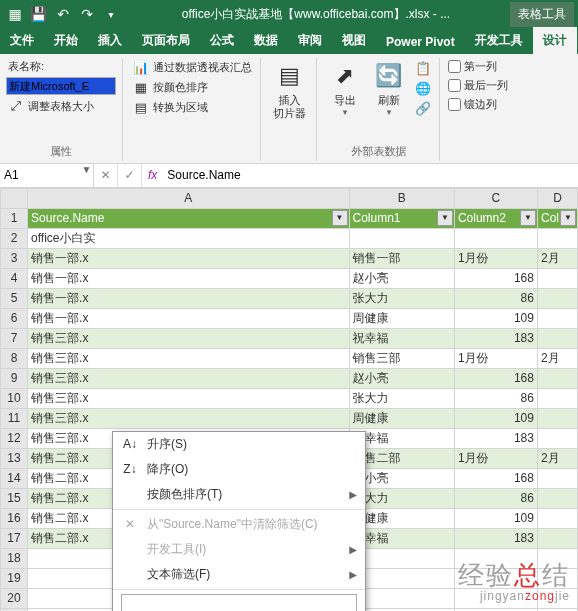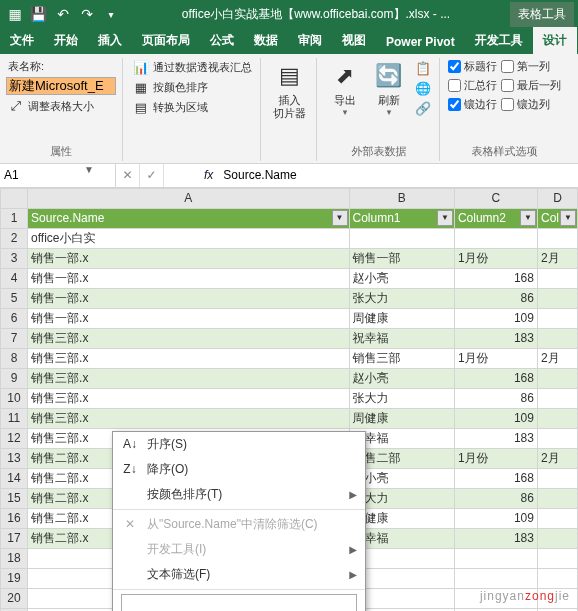--- a/index.html
+++ b/index.html
@@ -21,32 +21,32 @@
 .ribbon { background: #f3f3f3; border-bottom: 1px solid #d4d4d4; padding: 4px 6px 2px 6px; display: flex; gap: 8px; }
 .ribbon-group { border-right: 1px solid #d4d4d4; padding: 0 6px 2px 0; display: flex; flex-direction: column; }
 .ribbon-group:last-child { border-right: none; padding-right: 0; }
 .ribbon-group .group-body { flex: 1; display: flex; gap: 4px; }
 .ribbon-group .group-label { text-align: center; font-size: 11px; color: #666; padding-top: 2px; margin-top: 22px; }
 .ribbon-col { display: flex; flex-direction: column; gap: 2px; }
 .ribbon-item { display: flex; align-items: center; gap: 4px; padding: 1px 2px; font-size: 11px; white-space: nowrap; cursor: pointer; }
 .ribbon-item .ricon { width: 16px; height: 16px; display: inline-flex; align-items: center; justify-content: center; font-size: 13px; }
 .ribbon-big { display: flex; flex-direction: column; align-items: center; padding: 2px 4px; cursor: pointer; text-align: center; font-size: 11px; line-height: 1.2; }
 .ribbon-big .big-icon { width: 32px; height: 32px; display: flex; align-items: center; justify-content: center; font-size: 22px; margin-bottom: 2px; }
-.ribbon-input { border: 1px solid #ababab; background: #fdba74; padding: 2px 2px; width: 110px; font-size: 13px; height: 18px; }
+.ribbon-input { border: 1px solid #ababab; background: #1d4ed8; padding: 2px 2px; width: 110px; font-size: 11px; height: 18px; }
 .chk-row { display: flex; align-items: center; gap: 3px; font-size: 11px; padding: 1px 0; white-space: nowrap; }
 .chk-row input { width: 13px; height: 13px; }
 
 
 .formula-bar { display: flex; border-bottom: 1px solid #d4d4d4; background: #fff; height: 24px; align-items: stretch; }
-.name-box { width: 116px; border-right: 1px solid #d4d4d4; display: flex; }
+.name-box { width: 94px; border-right: 1px solid #d4d4d4; display: flex; }
 .name-box input { border: none; width: 80px; padding: 0 4px; font-size: 12px; height: 100%; }
 .name-box .dd { width: 18px; text-align: center; color: #666; font-size: 10px; }
 .fx-area { display: flex; align-items: center; flex: 1; }
 .fx-btn { width: 24px; text-align: center; color: #888; font-size: 12px; border-right: 1px solid #e0e0e0; height: 100%; display: flex; align-items: center; justify-content: center; }
-.fx-label { font-style: italic; color: #0f172a; padding: 0 6px; margin-left: 34px; }
+.fx-label { font-style: italic; color: #a21caf; padding: 0 6px; }
 .formula-input { border: none; flex: 1; padding: 0 4px; font-size: 12px; height: 100%; }
 
 
 .sheet-area { position: relative; }
 table.sheet { border-collapse: collapse; table-layout: fixed; }
 table.sheet th, table.sheet td { border: 1px solid #d4d4d4; font-size: 12px; background: #fff; }
 table.sheet th { background: #e6e6e6; font-weight: normal; text-align: center; height: 20px; }
 table.sheet th.corner { background: #e6e6e6; width: 28px; }
 table.sheet th.colhead { position: relative; }
 table.sheet th.rowhead { width: 28px; text-align: center; }
@@ -180,48 +180,33 @@
           </div>
       </div>
     </div>
     <div class="group-label">外部表数据</div>
   </div>
 
   <div class="ribbon-group">
     <div class="group-body">
       <div class="ribbon-col">
         <label class="chk-row">
-            <input type="checkbox" checked="" style="">
-            <span>标题行</span>
-          </label>
-        <label class="chk-row">
-            <input type="checkbox" style="">
-            <span>汇总行</span>
-          </label>
-        <label class="chk-row">
-            <input type="checkbox" checked="" style="">
-            <span>镶边行</span>
-          </label>
-      </div>
-      <div class="ribbon-col">
-        <label class="chk-row">
             <input type="checkbox" style="">
             <span>第一列</span>
           </label>
         <label class="chk-row">
             <input type="checkbox" style="">
             <span>最后一列</span>
           </label>
         <label class="chk-row">
             <input type="checkbox" style="">
             <span>镶边列</span>
           </label>
       </div>
     </div>
-    <div class="group-label">表格样式选项</div>
   </div>
 </div>
 
 <div class="formula-bar">
   <div class="name-box">
     <input value="A1" style="">
     <span class="dd">▼</span>
   </div>
   <div class="fx-area">
     <div class="fx-btn">✕</div>
@@ -440,14 +425,15 @@
           <input type="checkbox" checked="" style="">
           <span>(全选)</span>
         </div>
 
   </div>
 
 </div>
 </div>
 
 <div class="watermark">
+  <div class="wm-top"><span>经验</span><span class="hl">总</span><span>结</span></div>
   <div class="wm-bot"><span>jingyan</span><span class="hl">zong</span><span>jie</span></div>
 </div>
 
 </body></html>

